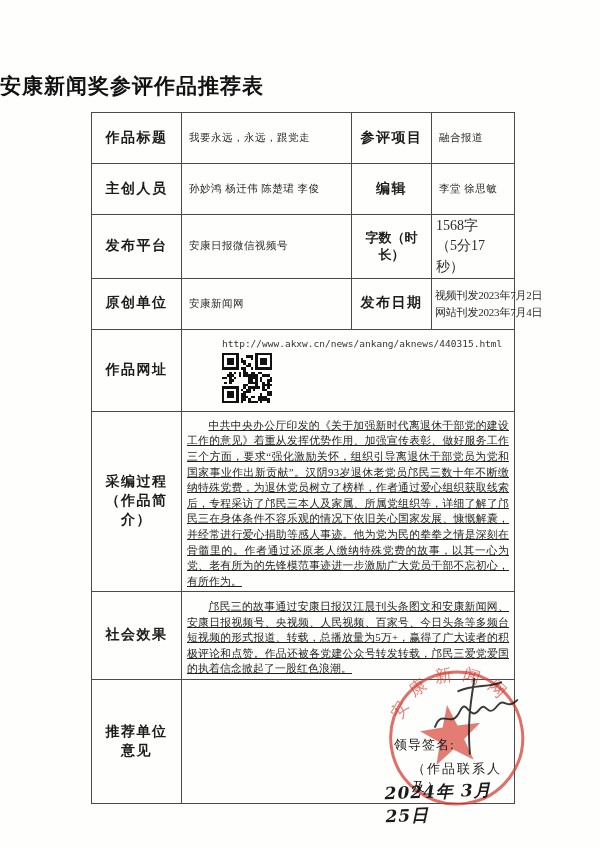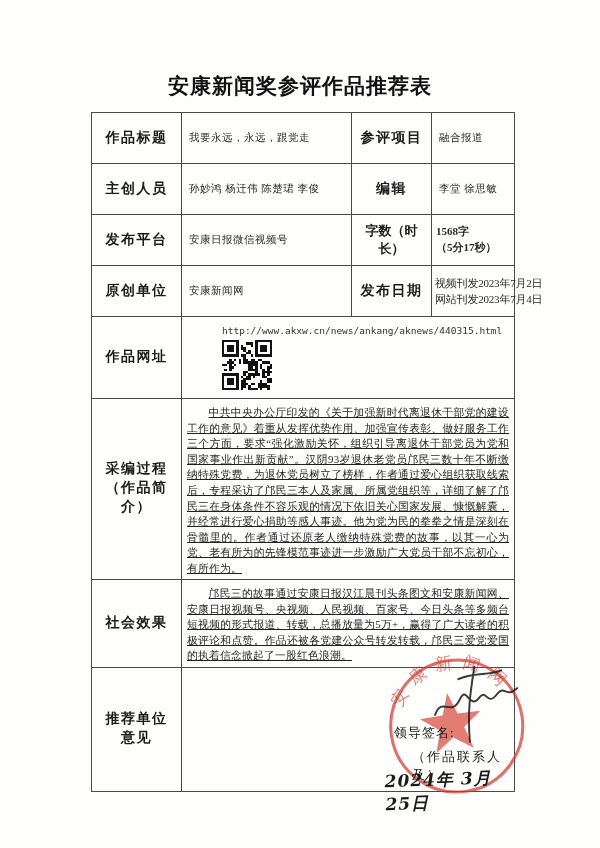--- a/index.html
+++ b/index.html
@@ -1,25 +1,25 @@
 <!DOCTYPE html>
 <html><head>
 <meta charset="utf-8">
 <style>
   html,body{margin:0;padding:0;}
   body{background:#ffffff;font-family:"Liberation Serif","DejaVu Serif",serif;color:#1f1f1f;}
   .page{position:relative;width:600px;height:848px;background:#fefefd;overflow:hidden;}
-  .doc-title{position:absolute;top:72px;left:0;width:600px;text-align:center;
+  .doc-title{position:absolute;top:72px;left:0;width:600px;
     font-size:21px;font-weight:700;letter-spacing:1px;color:#111;}
   table.form{position:absolute;left:91px;top:112px;width:423px;border-collapse:collapse;table-layout:fixed;}
   table.form td{border:1px solid #4a4a4a;vertical-align:middle;overflow:visible;}
   .lab{text-align:center;font-size:14px;letter-spacing:1.5px;color:#1c1c1c;font-weight:600;line-height:1.35;}
   .lab-small{font-size:13px;letter-spacing:0px;}
   .val{font-size:10.5px;color:#2a2a2a;padding:18px 7px;letter-spacing:.5px;}
-  .val-sm{font-size:11px;color:#2a2a2a;padding:1px 4px;line-height:1.45;font-weight:bold;}
+  .val-sm{font-size:14px;color:#2a2a2a;padding:1px 4px;line-height:1.45;}
   .val-xs{font-size:11px;color:#2a2a2a;padding:1px 3px;line-height:1.5;letter-spacing:-.2px;white-space:nowrap;}
   .r1{height:36px}.r2{height:37px}.r3{height:38px}.r4{height:38px}.r5{height:78px}
   .r6{height:142px}.r7{height:88px}.r8{height:124px}.r9{height:70px}
   .url-cell{vertical-align:top;padding:8px 6px 4px 40px;}
   .url-text{font-family:"DejaVu Sans Mono","Liberation Mono",monospace;font-size:9.5px;color:#333;letter-spacing:0;}
   .qr-wrap{margin-top:4px;width:50px;height:50px;}
   .para-cell{vertical-align:top;padding:6px 5px 2px 5px;text-decoration:underline;}
   .para{font-size:10.8px;line-height:15.6px;text-align:justify;text-indent:2em;color:#242424;letter-spacing:.2px;margin:0;}
   .rec-cell{position:relative;}
   .sig-label{position:absolute;left:212px;top:56px;font-size:13px;letter-spacing:1px;color:#1c1c1c;}

